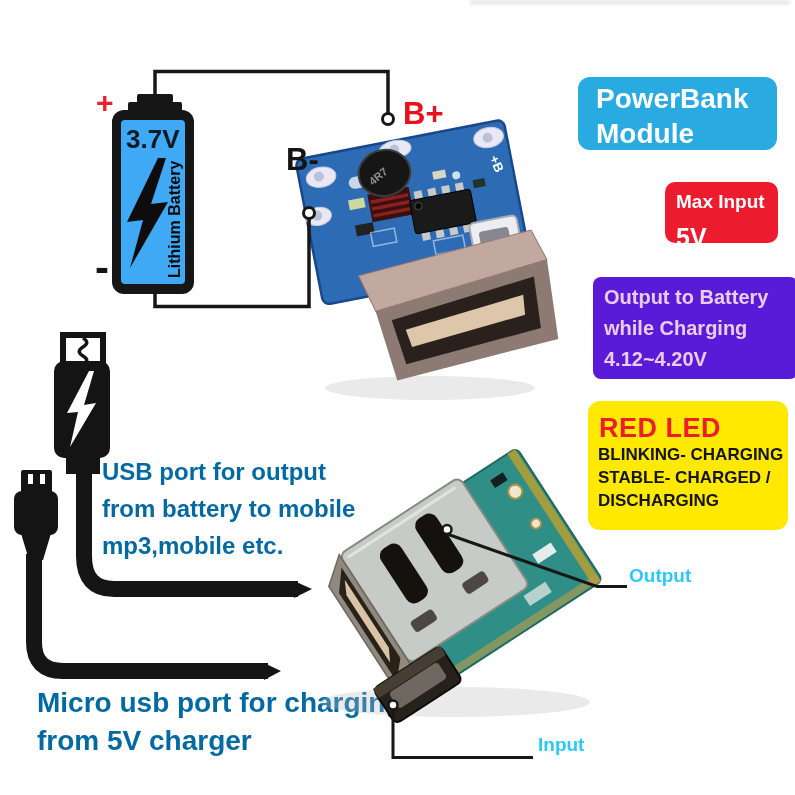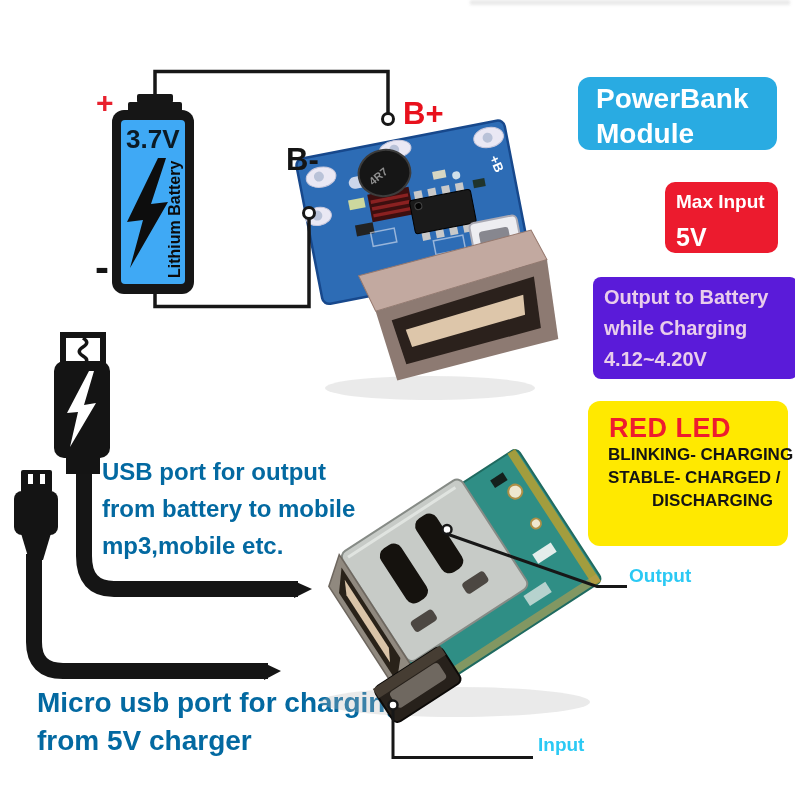--- a/index.html
+++ b/index.html
@@ -7,31 +7,31 @@
     position:relative;width:795px;height:795px;background:#ffffff;overflow:hidden;
     font-family:"Liberation Sans","DejaVu Sans",sans-serif;
   }
   svg{position:absolute;left:0;top:0;z-index:2;}
   .note{position:absolute;z-index:1;color:#0369a1;font-weight:bold;white-space:nowrap;}
   #usb-note{left:102px;top:453px;font-size:24px;line-height:37px;}
   #micro-note{left:37px;top:684px;font-size:28px;line-height:38px;}
   .badge{position:absolute;z-index:3;box-sizing:border-box;}
   #powerbank-badge{left:578px;top:77px;width:199px;height:73px;background:#29abe2;border-radius:12px;
     color:#fff;font-weight:bold;font-size:28px;line-height:35px;padding:4px 0 0 18px;}
-  #maxinput-badge{left:665px;top:182px;width:113px;height:71px;background:#ec1b2e;border-radius:10px;
+  #maxinput-badge{left:665px;top:182px;width:113px;height:61px;background:#ec1b2e;border-radius:10px;
     color:#fff;font-weight:bold;padding:9px 0 0 11px;}
   #maxinput-badge .l1{font-size:19px;line-height:22px;}
   #maxinput-badge .l2{font-size:25px;line-height:28px;margin-top:10px;}
   #outputbatt-badge{left:593px;top:277px;width:205px;height:102px;background:#5a1bd9;border-radius:8px;
     color:#e9cdeb;font-weight:bold;font-size:20px;line-height:31px;padding:5px 0 0 11px;white-space:nowrap;}
-  #redled-badge{left:588px;top:401px;width:200px;height:145px;background:#ffe900;border-radius:12px;
-    padding:12px 0 0 10px;}
+  #redled-badge{left:588px;top:401px;width:200px;height:129px;background:#ffe900;border-radius:12px;
+    padding:12px 0 0 0;}
   #redled-badge .title{color:#ee1c2e;font-size:27px;line-height:30px;font-weight:bold;padding-left:11px;letter-spacing:.5px;}
   #redled-badge .bl{color:#141414;font-size:17px;line-height:23px;font-weight:bold;padding-left:10px;white-space:nowrap;}
-  #redled-badge .bl.right{text-align:right;padding-right:15px;}
+  #redled-badge .bl.right{padding-right:15px;}
   #top-remnant{position:absolute;left:470px;top:0;width:320px;height:5px;background:#c9c9c9;
     opacity:.4;filter:blur(1.5px);z-index:0;}
 </style>
 </head>
 <body>
 
 <div id="canvas">
 
   <div id="top-remnant"></div>
 

